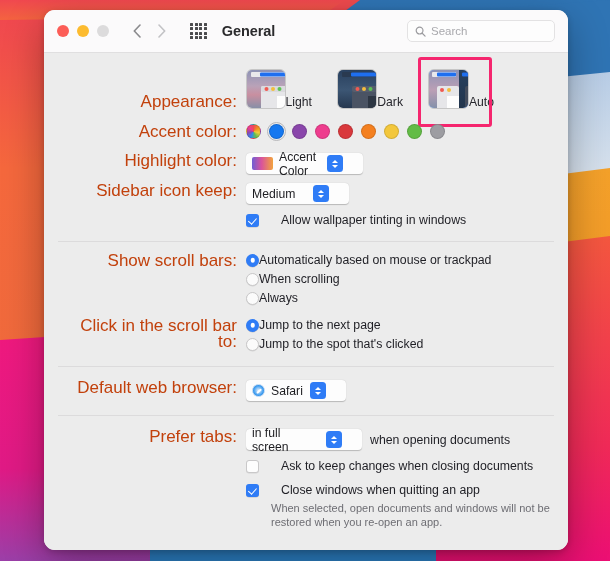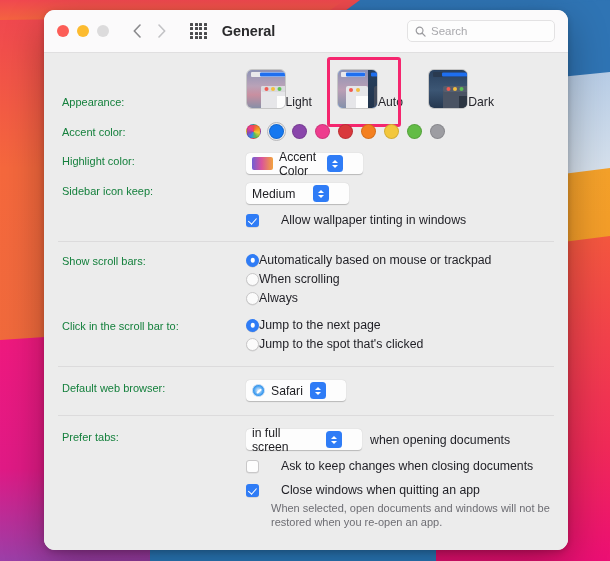--- a/index.html
+++ b/index.html
@@ -87,23 +87,23 @@
     background: #ececec;
     position: relative;
     padding: 0 18px;
   }
   .row {
     display: flex;
     align-items: flex-start;
   }
   .lbl {
     width: 184px;
-    text-align: left;
-    font-size: 11px;
-    color: #15803d;
+    text-align: right;
+    font-size: 17px;
+    color: #c2410c;
     padding-right: 9px;
     flex: none;
     line-height: 16px;
   }
   .ctl { flex: 1; }
 
   
   #appearance-row { margin-top: 16px; }
   #appearance-row .lbl { padding-top: 25px; }
   .appearances { display: flex; gap: 25px; }
@@ -408,20 +408,44 @@
                 <rect x="13" y="2.5" width="38" height="4" rx="1" fill="#1e6ff0"></rect>
                 <rect x="14" y="16" width="42" height="24" rx="2" fill="#e6e6e9"></rect>
                 <rect x="14" y="16" width="42" height="6" rx="2" fill="#dadade"></rect>
                 <circle cx="19.5" cy="19" r="2" fill="#f05a52"></circle>
                 <circle cx="26" cy="19" r="2" fill="#f3bd3e"></circle>
                 <circle cx="32.5" cy="19" r="2" fill="#5fc154"></circle>
                 <rect x="30" y="26" width="26" height="14" fill="#fdfdfd"></rect>
               </svg>
             </div>
             <div class="cap">Light</div>
+          </div>
+
+          <div class="app-opt">
+            <div class="thumb-wrap">
+              <svg width="60" height="40" viewBox="0 0 60 40">
+                <defs>
+                    <linearGradient id="dw" x1="0" y1="0" x2="0" y2="1">
+                  <stop offset="0" stop-color="#29405e"></stop>
+                      <stop offset="0.5" stop-color="#3c5674"></stop>
+                  <stop offset="1" stop-color="#23344b"></stop>
+                    </linearGradient>
+                  </defs>
+                <rect width="60" height="40" fill="url(#dw)"></rect>
+                <rect x="4" y="2" width="52" height="5" rx="1" fill="#2a3a50"></rect>
+                <rect x="13" y="2.5" width="38" height="4" rx="1" fill="#1e6ff0"></rect>
+                <rect x="14" y="16" width="42" height="24" rx="2" fill="#4a5363"></rect>
+                <rect x="14" y="16" width="42" height="6" rx="2" fill="#555e6e"></rect>
+                <circle cx="19.5" cy="19" r="2" fill="#f05a52"></circle>
+                <circle cx="26" cy="19" r="2" fill="#f3bd3e"></circle>
+                <circle cx="32.5" cy="19" r="2" fill="#5fc154"></circle>
+                <rect x="30" y="26" width="26" height="14" fill="#2d3643"></rect>
+              </svg>
+            </div>
+            <div class="cap">Dark</div>
           </div>
 
           <div class="app-opt" id="appearance-auto-option">
             <div class="thumb-wrap">
               <svg width="60" height="40" viewBox="0 0 60 40">
                 <defs>
                   <linearGradient id="aw1" x1="0" y1="0" x2="0" y2="1">
                     <stop offset="0" stop-color="#8d93b5"></stop>
                       <stop offset="0.5" stop-color="#bb9fb5"></stop>
                     <stop offset="1" stop-color="#7e8fa8"></stop>
@@ -445,44 +469,20 @@
                 <circle cx="41" cy="20" r="2" fill="#f05a52"></circle>
                 <circle cx="48" cy="20" r="2" fill="#f3bd3e"></circle>
                 <rect x="46" y="26" width="12" height="14" fill="#2d3643"></rect>
               </svg>
               <div class="thumb-sel"></div>
             </div>
             <div class="cap">Auto</div>
             <div id="auto-highlight-ring"></div>
           </div>
 
-          <div class="app-opt">
-            <div class="thumb-wrap">
-              <svg width="60" height="40" viewBox="0 0 60 40">
-                <defs>
-                    <linearGradient id="dw" x1="0" y1="0" x2="0" y2="1">
-                  <stop offset="0" stop-color="#29405e"></stop>
-                      <stop offset="0.5" stop-color="#3c5674"></stop>
-                  <stop offset="1" stop-color="#23344b"></stop>
-                    </linearGradient>
-                  </defs>
-                <rect width="60" height="40" fill="url(#dw)"></rect>
-                <rect x="4" y="2" width="52" height="5" rx="1" fill="#2a3a50"></rect>
-                <rect x="13" y="2.5" width="38" height="4" rx="1" fill="#1e6ff0"></rect>
-                <rect x="14" y="16" width="42" height="24" rx="2" fill="#4a5363"></rect>
-                <rect x="14" y="16" width="42" height="6" rx="2" fill="#555e6e"></rect>
-                <circle cx="19.5" cy="19" r="2" fill="#f05a52"></circle>
-                <circle cx="26" cy="19" r="2" fill="#f3bd3e"></circle>
-                <circle cx="32.5" cy="19" r="2" fill="#5fc154"></circle>
-                <rect x="30" y="26" width="26" height="14" fill="#2d3643"></rect>
-              </svg>
-            </div>
-            <div class="cap">Dark</div>
-          </div>
-
         </div>
       </div>
     </div>
 
     <div class="row" id="accent-row">
       <div class="lbl">Accent color:</div>
       <div class="ctl">
         <div class="swatches">
           <span class="sw" style="background:conic-gradient(#ef4b55,#f0901f,#f2cb3a,#62bf4e,#3287f0,#8b4bb0,#ee3d8e,#ef4b55)"></span>
           <span class="sw selected" style="background:#1578f0"></span>

